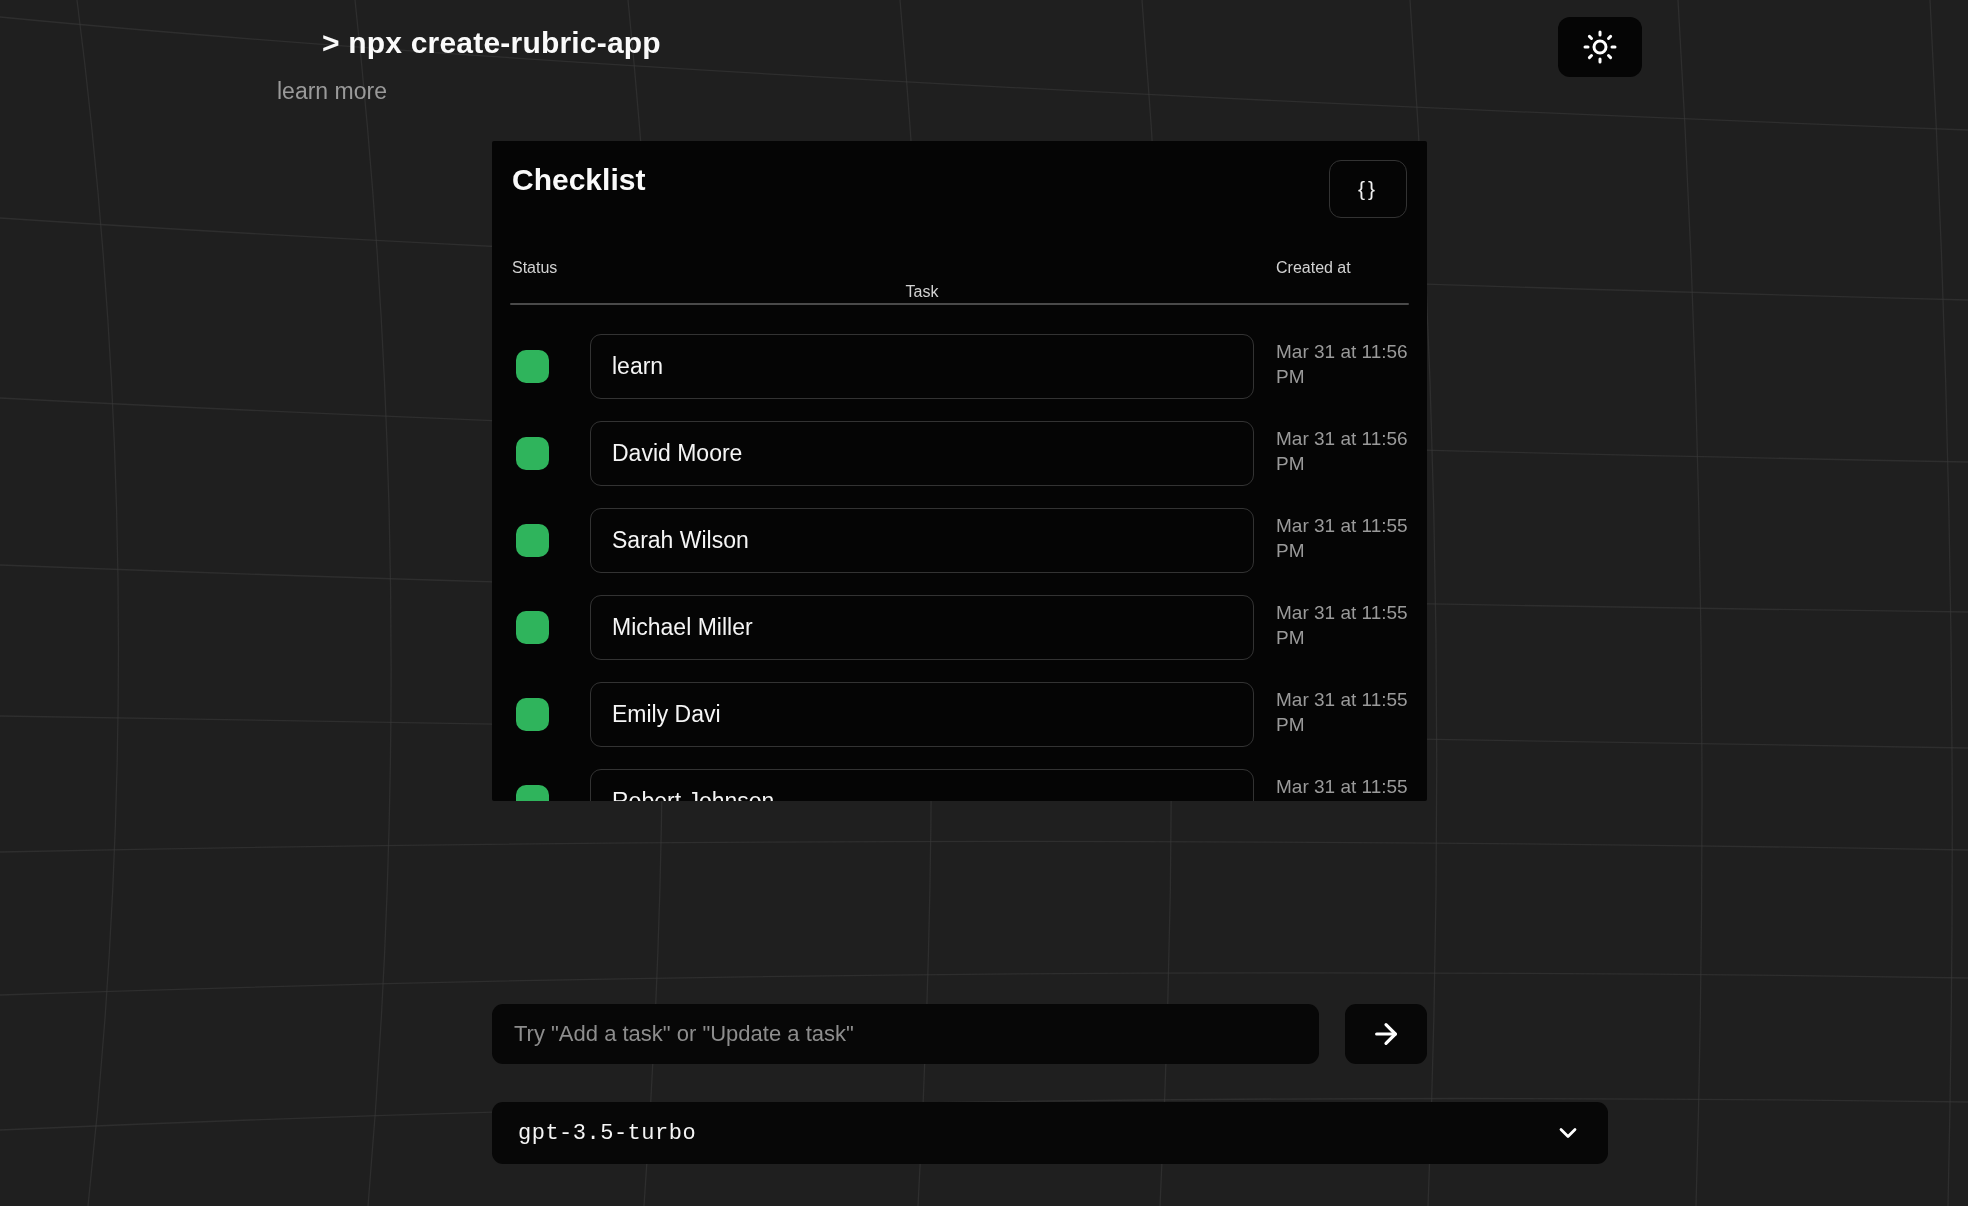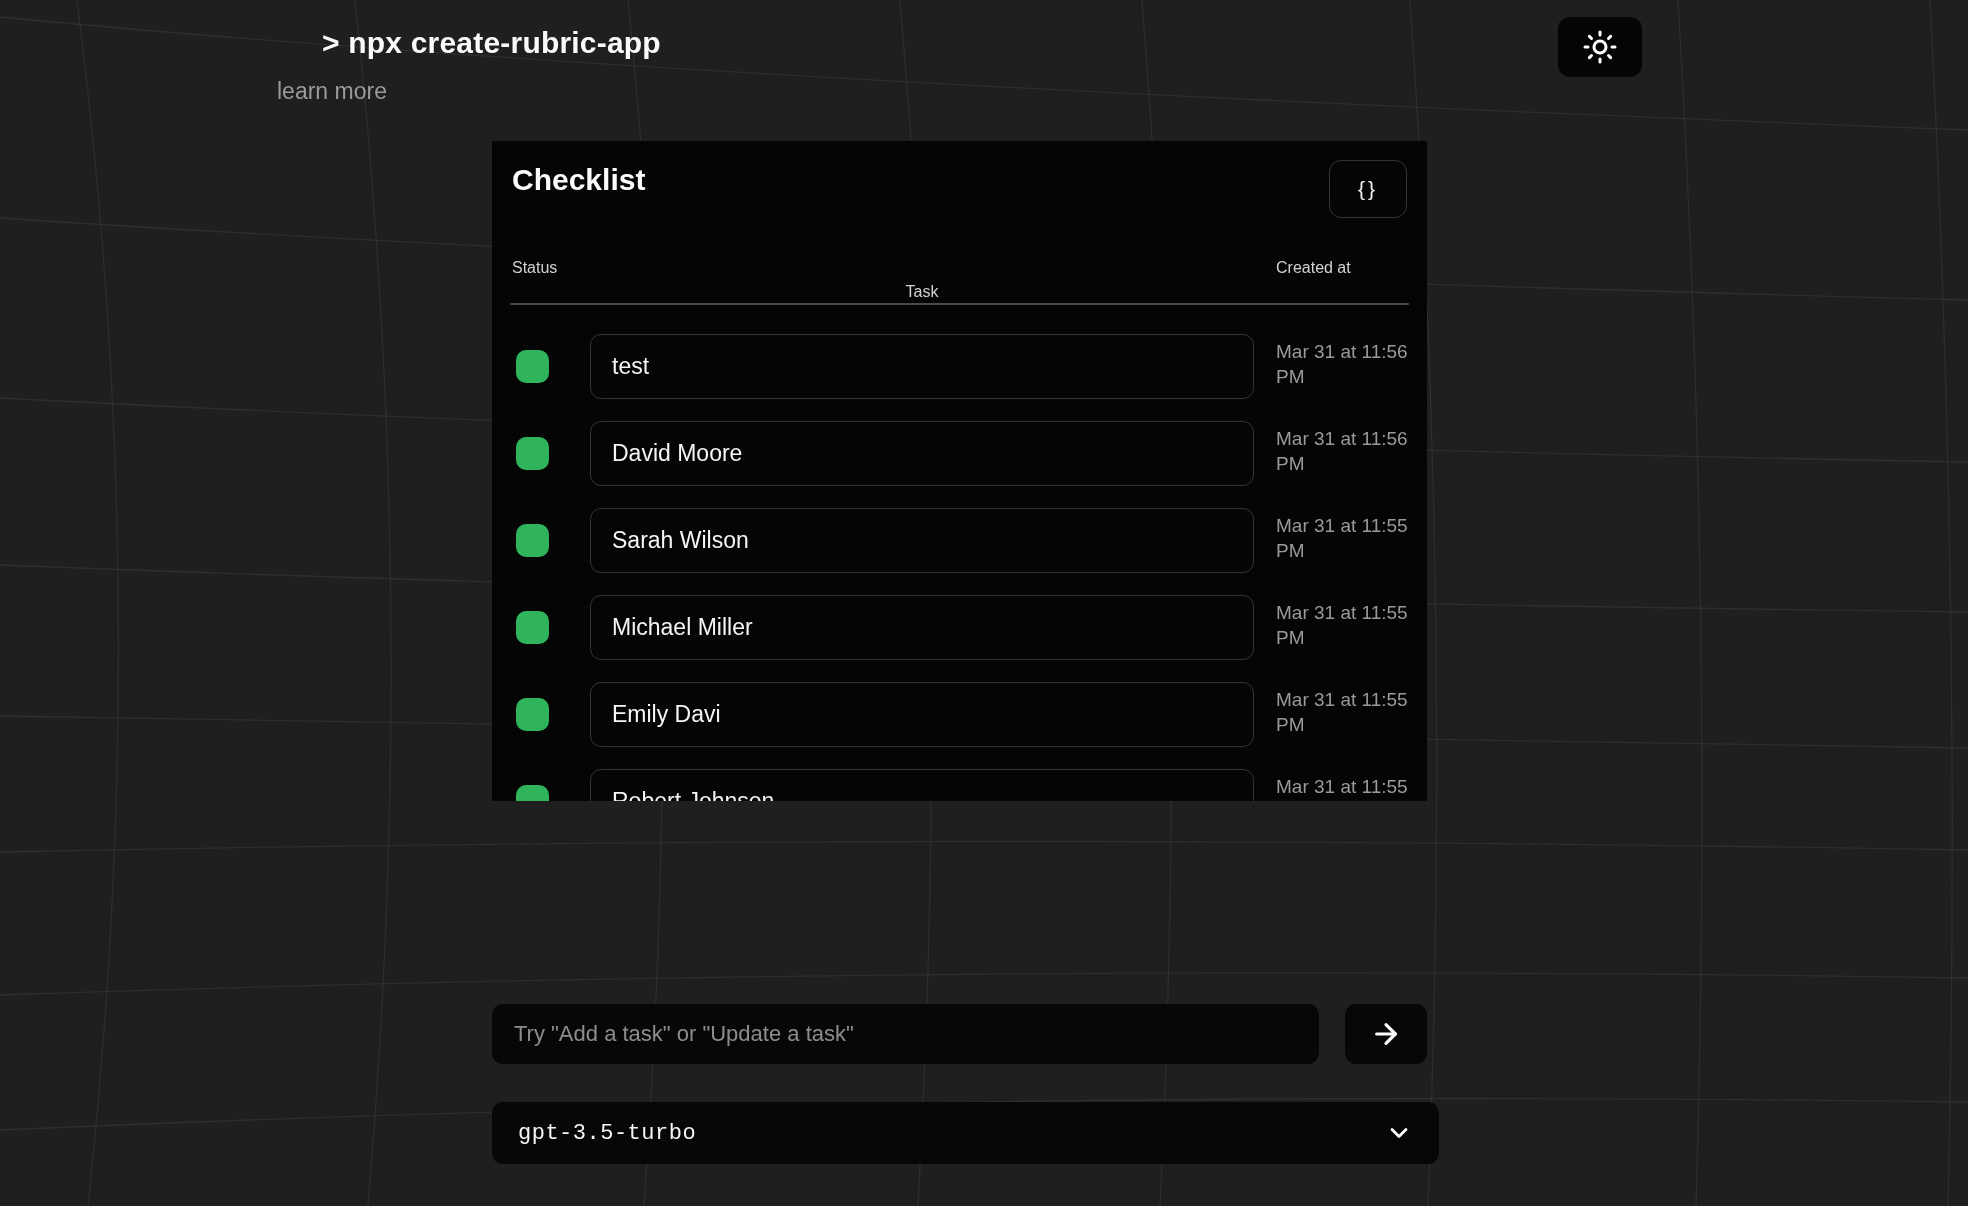--- a/index.html
+++ b/index.html
@@ -87,21 +87,21 @@
   }
   .composer-input::placeholder{color:#8d8d8d;opacity:1;}
   .send-btn{
     position:absolute;left:1345px;top:1004px;width:82px;height:60px;
     background:var(--surface-bg);border:none;border-radius:11px;cursor:pointer;
     display:flex;align-items:center;justify-content:center;
   }
 
   
   .model-select{
-    position:absolute;left:492px;top:1102px;width:947px;height:62px;
+    position:absolute;left:492px;top:1102px;width:1116px;height:62px;
     background:var(--surface-bg);border-radius:11px;cursor:pointer;
     display:flex;align-items:center;justify-content:space-between;
     padding:0 26px;
   }
   .model-value{
     font-family:"Liberation Mono","DejaVu Sans Mono",monospace;
     font-size:22px;color:#f5f5f5;letter-spacing:.5px;
   }
 </style>
 </head>
@@ -155,21 +155,21 @@
     <span class="col-status">Status</span>
     <span class="col-task">Task</span>
     <span class="col-created">Created at</span>
   </div>
   <div class="divider"></div>
 
   <div class="rows" id="rows">
     <div class="row">
       <span class="checkbox"></span>
       <div class="task-input">
-        <span class="task-text">test</span>
+        <span class="task-text">learn</span>
       </div>
       <div class="created">Mar 31 at 11:56 PM</div>
     </div>
 
     <div class="row">
       <span class="checkbox"></span>
       <div class="task-input">
         <span class="task-text">David Moore</span>
       </div>
       <div class="created">Mar 31 at 11:56 PM</div>

